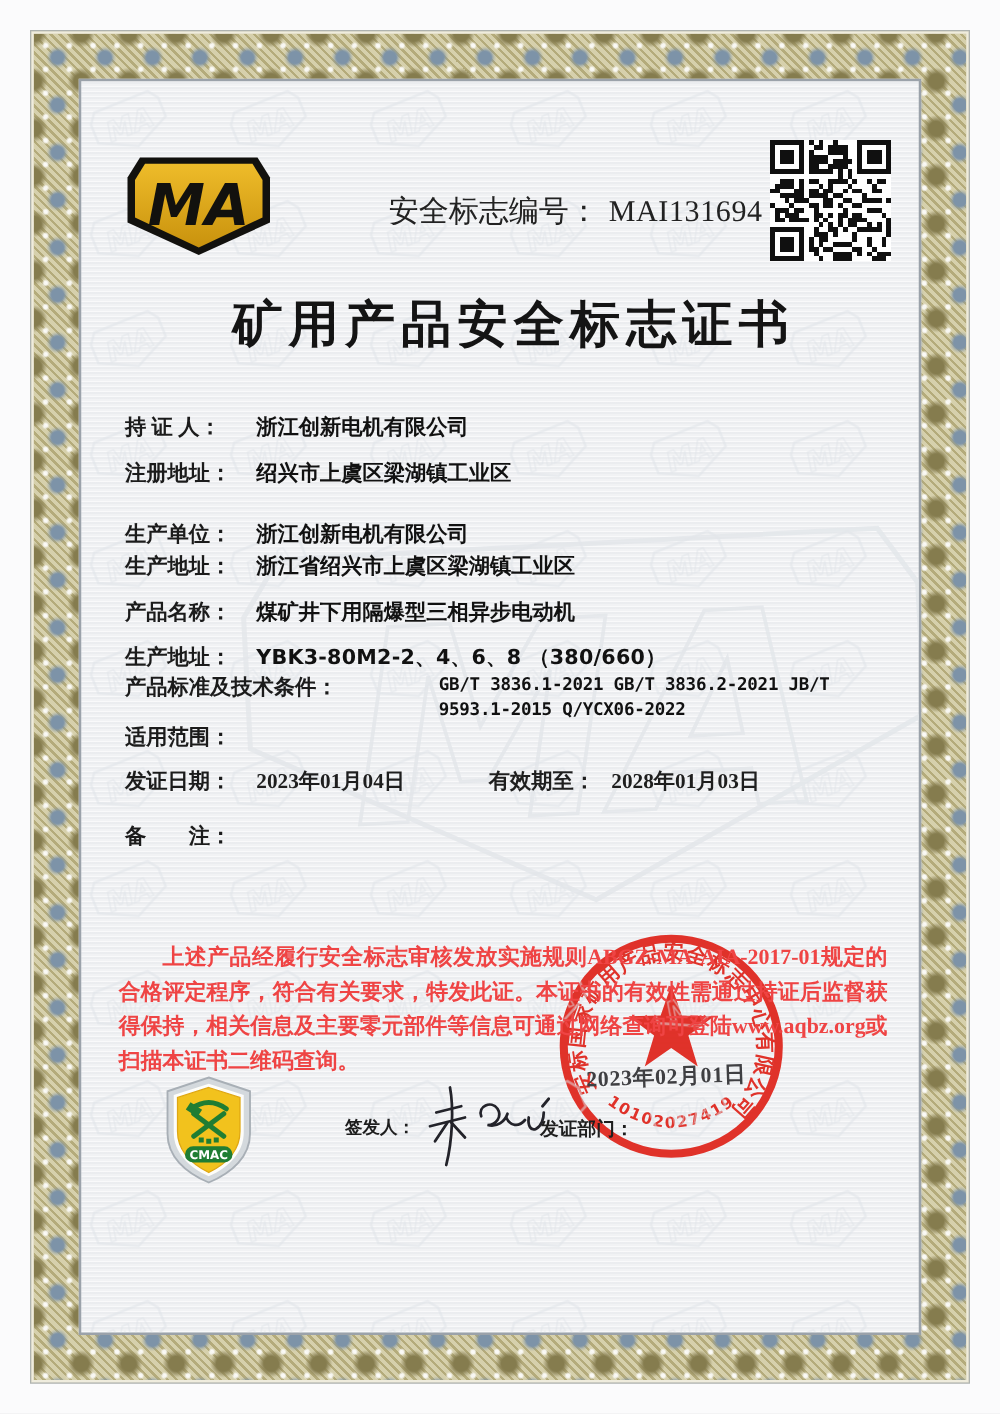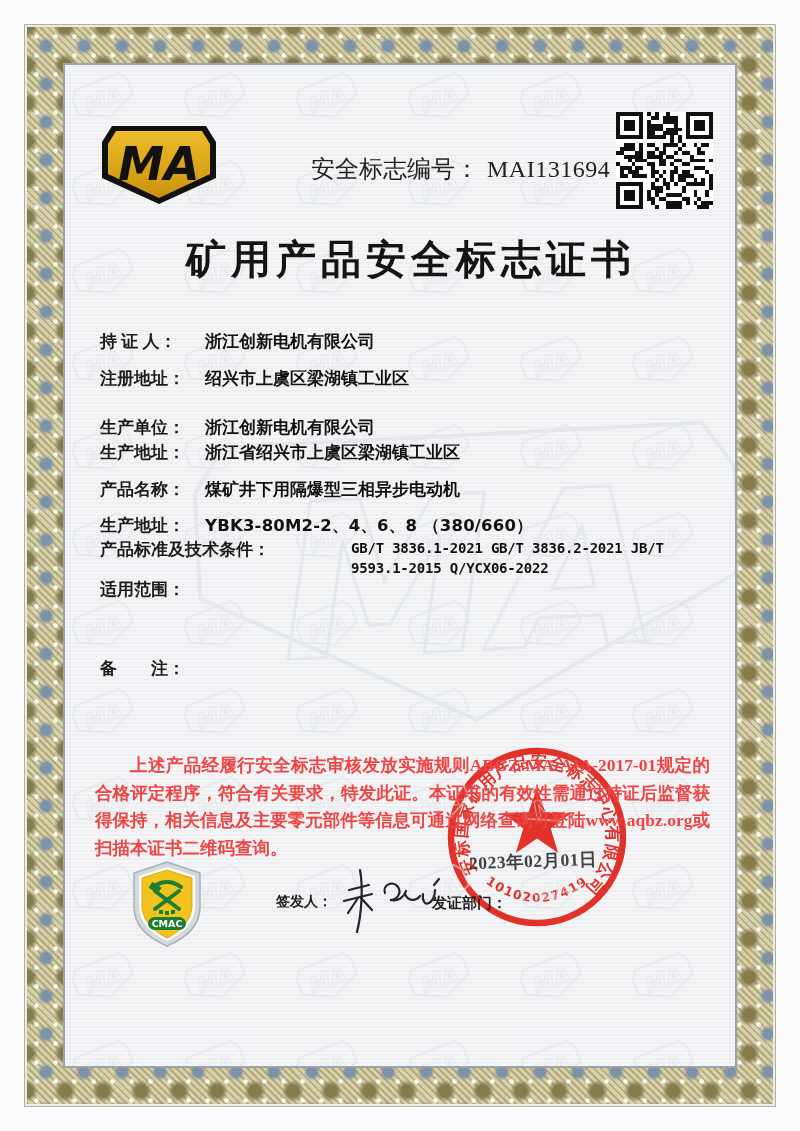--- a/index.html
+++ b/index.html
@@ -146,20 +146,26 @@
       <span class="lbl">生产地址：</span>
       <span class="val">YBK3-80M2-2、4、6、8 （380/660）</span>
     </div>
     <div class="row r7 std">
       <span class="lbl">产品标准及技术条件：</span>
       <span class="val">GB/T 3836.1-2021 GB/T 3836.2-2021 JB/T 9593.1-2015 Q/YCX06-2022</span>
     </div>
     <div class="row r8">
       <span class="lbl">适用范围：</span>
     </div>
+    <div class="row r9 dates">
+      <span class="lbl">发证日期：</span>
+      <span class="val1">2023年01月04日</span>
+      <span class="lbl2">有效期至：</span>
+      <span class="val2">2028年01月03日</span>
+    </div>
     <div class="row r10">
       <span class="lbl">备　　注：</span>
       <span class="val"></span>
     </div>
 
     <div class="statement">上述产品经履行安全标志审核发放实施规则ABGZ-MA-AIA-2017-01规定的合格评定程序，符合有关要求，特发此证。本证书的有效性需通过持证后监督获得保持，相关信息及主要零元部件等信息可通过网络查询可登陆www.aqbz.org或扫描本证书二维码查询。</div>
 
     <svg class="cmac" viewBox="0 0 78 88">
       <path d="M39,2 L72,13 V47 C72,65 58,78 39,86 C20,78 6,65 6,47 V13 Z" fill="#d4d9dd" stroke="#a8afb6" stroke-width="1.5"></path>
       <path d="M39,7 L67,16 V46 C67,62 55,74 39,81 C23,74 11,62 11,46 V16 Z" fill="#fdfdfa"></path>

